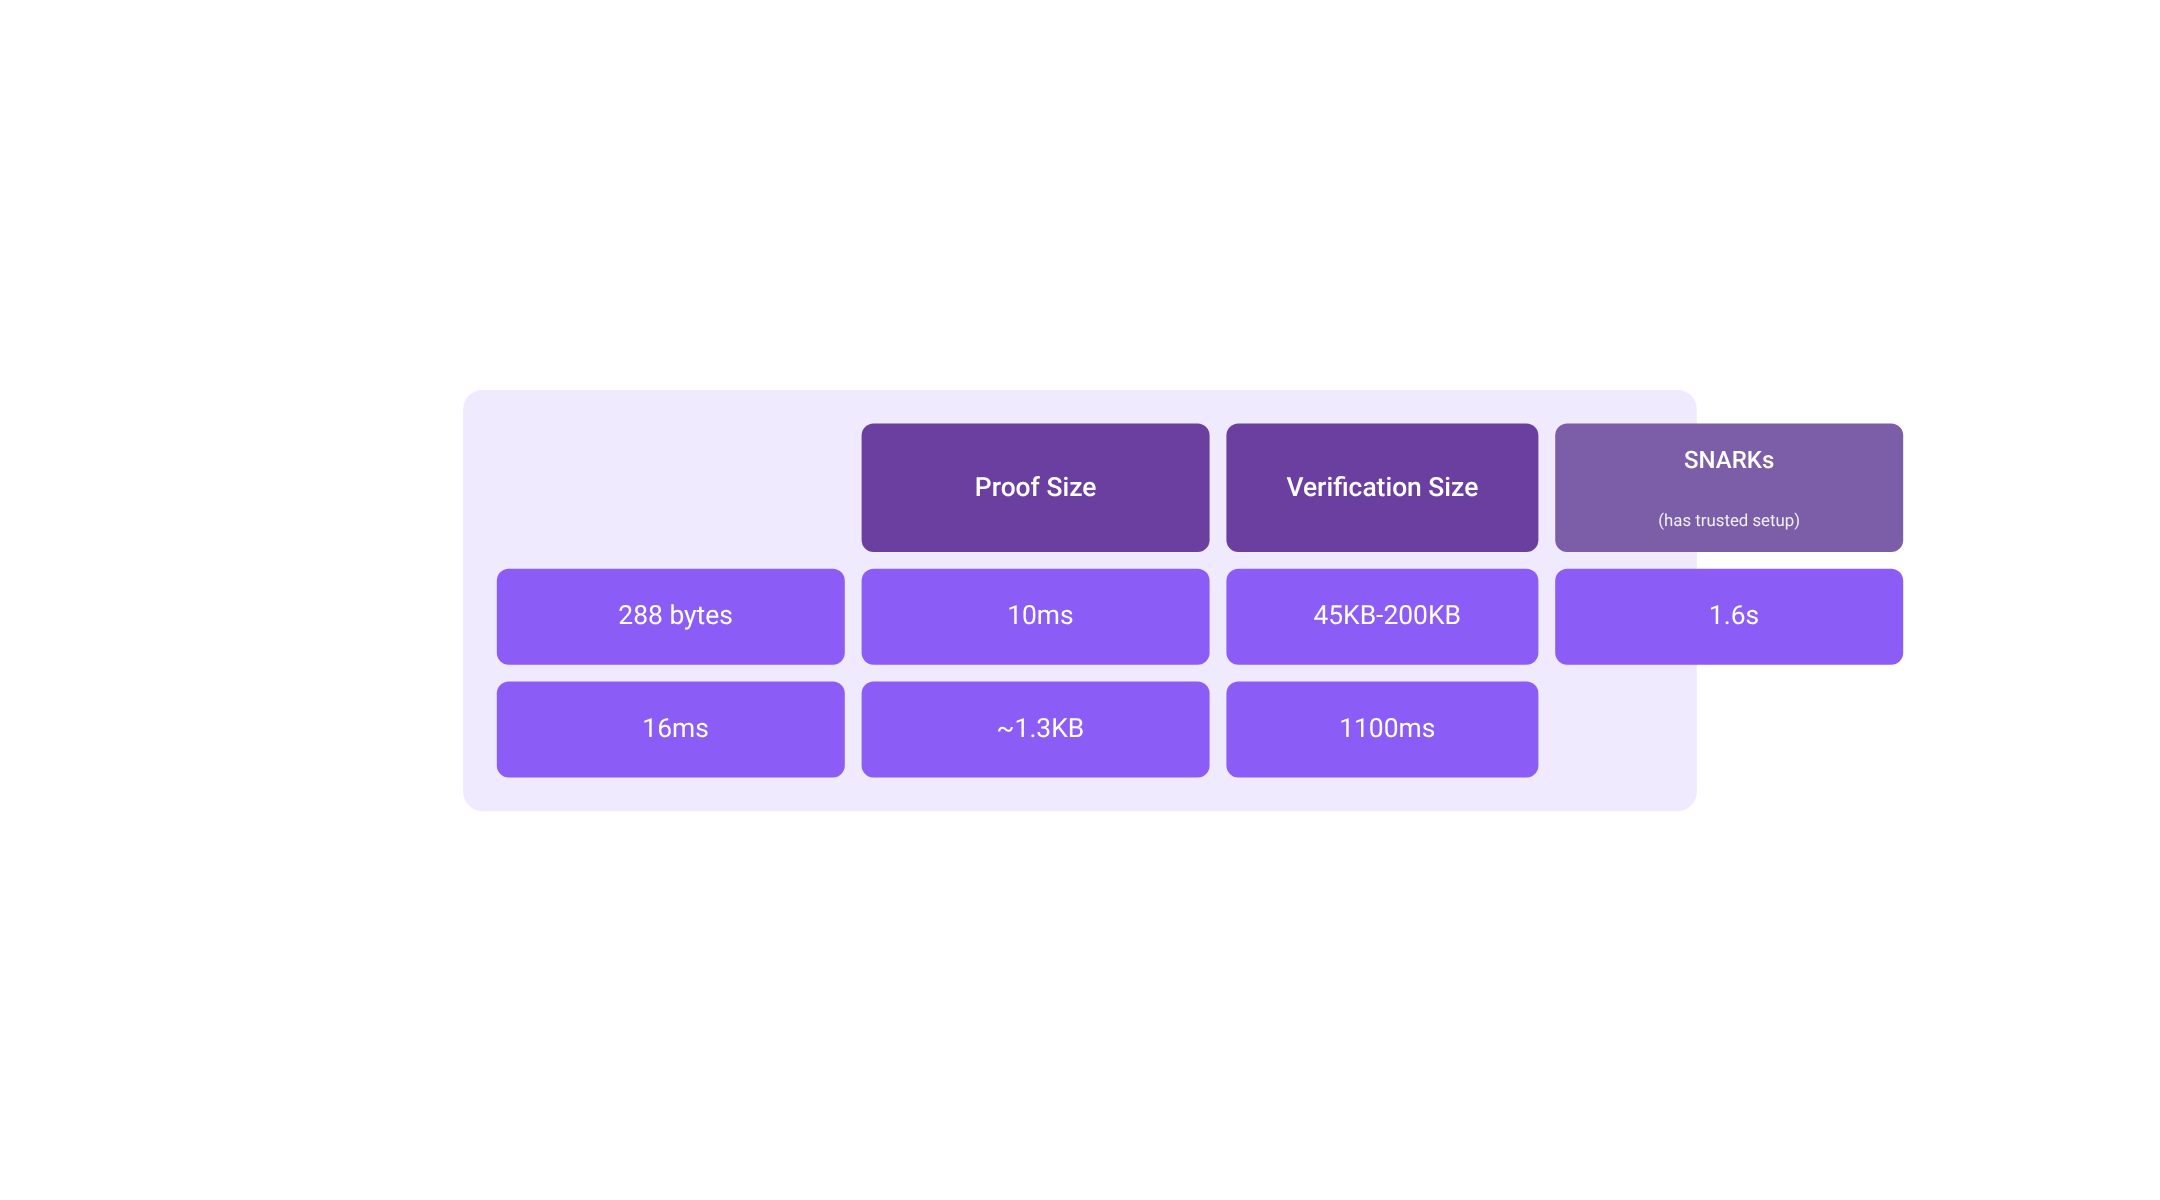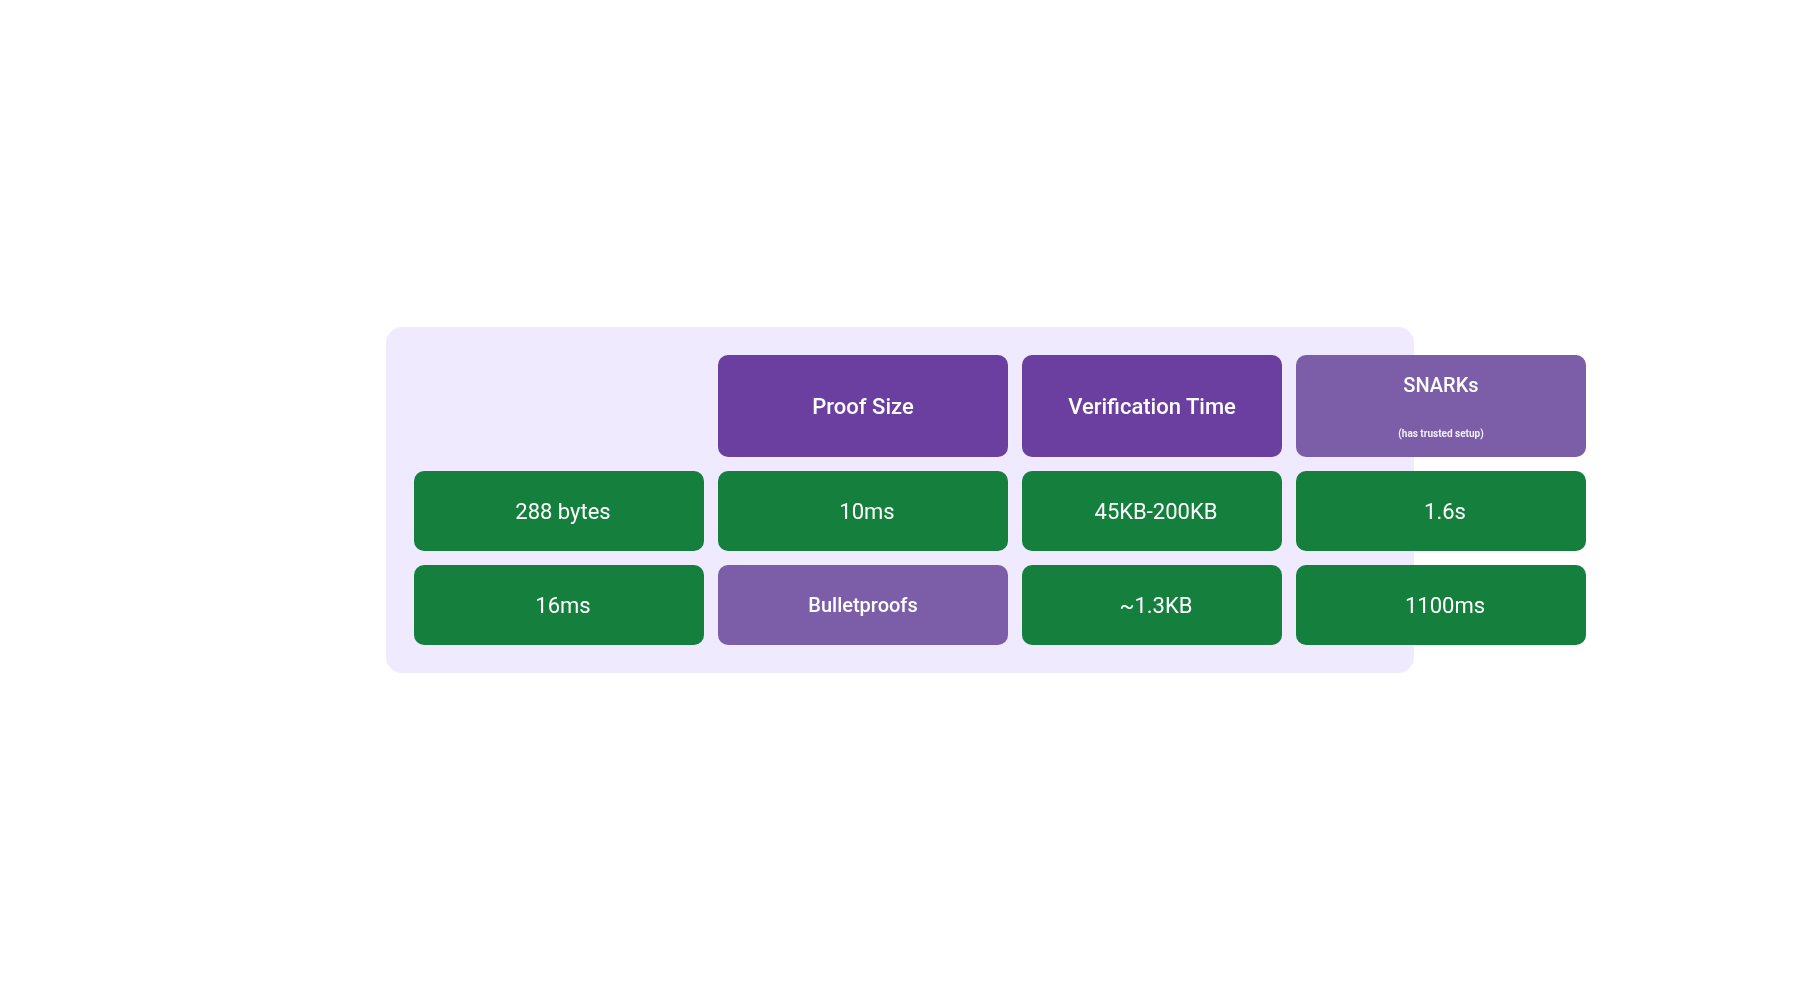--- a/index.html
+++ b/index.html
@@ -58,50 +58,50 @@
     .cell-row-label {
       background-color: #7b5ea7;
       color: #ffffff;
       font-size: 20px;
       font-weight: 500;
       flex-direction: column;
       gap: 15px;
     }
 
     .cell-row-label .sub-label {
-      font-size: 10px;
-      font-weight: 700;
+      font-size: 14px;
+      font-weight: 400;
       opacity: 0.9;
       margin-top: 16px;
     }
 
     
     .cell-data {
-      background-color: #15803d;
+      background-color: #8b5cf6;
       color: #ffffff;
       font-size: 22px;
       font-weight: 400;
       padding-left: 24px;
     }
   </style>
 </head>
 <body>
 
 <div class="table-container">
   <div class="grid">
 
     <div class="cell cell-empty"></div>
 
     <div class="cell cell-header">
       <span>Proof Size</span>
     </div>
 
 
     <div class="cell cell-header">
-      <span>Verification Time</span>
+      <span>Verification Size</span>
     </div>
 
     <div class="cell cell-row-label">
       <span>SNARKs</span>
       <span class="sub-label">(has trusted setup)</span>
     </div>
 
     <div class="cell cell-data">
       <span>288 bytes</span>
     </div>
@@ -117,23 +117,20 @@
     </div>
 
     <div class="cell cell-data">
       <span>1.6s</span>
     </div>
 
     <div class="cell cell-data">
       <span>16ms</span>
     </div>
 
-    <div class="cell cell-row-label">
-      <span>Bulletproofs</span>
-    </div>
 
     <div class="cell cell-data">
       <span>~1.3KB</span>
     </div>
 
 
     <div class="cell cell-data">
       <span>1100ms</span>
     </div>
 

